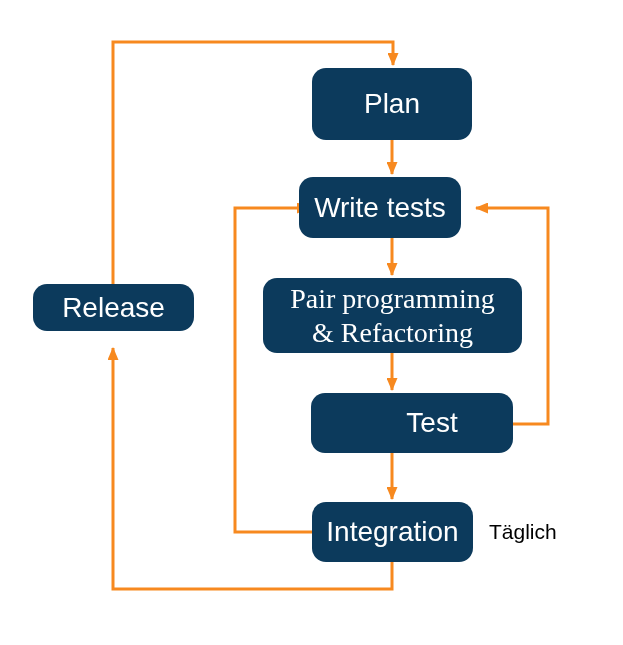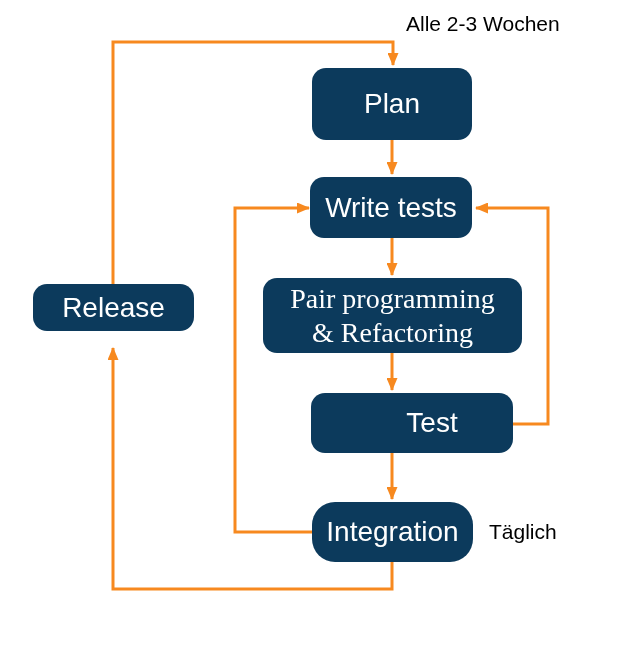--- a/index.html
+++ b/index.html
@@ -38,24 +38,24 @@
     display: flex;
     flex-direction: column;
     align-items: center;
     justify-content: center;
     font-size: 28px;
     line-height: 34px;
     text-align: center;
     white-space: nowrap;
   }
   .n-plan        { left: 312px; top: 68px;  width: 160px; height: 72px; }
-  .n-write-tests { left: 310px; top: 177px; width: 162px; height: 61px; }
+  .n-write-tests { left: 299px; top: 177px; width: 162px; height: 61px; }
   .n-pair        { left: 263px; top: 278px; width: 259px; height: 75px; font-family: Liberation Serif, serif; }
   .n-test        { left: 311px; top: 393px; width: 162px; height: 60px; padding-left: 40px; }
-  .n-integration { left: 312px; top: 502px; width: 161px; height: 60px; border-radius: 23px; }
+  .n-integration { left: 312px; top: 502px; width: 161px; height: 60px; }
   .n-release     { left: 33px;  top: 284px; width: 161px; height: 47px; }
   .note {
     position: absolute;
     color: var(--label-text, #000000);
     font-size: 21px;
     line-height: 25px;
     white-space: nowrap;
   }
   .note-cycle  { left: 406px; top: 11px; }
   .note-daily  { left: 489px; top: 519px; }
@@ -100,18 +100,17 @@
   </div>
 
   <div class="node n-integration">
     <span>Integration</span>
   </div>
 
   <div class="node n-release">
     <span>Release</span>
   </div>
 
-  <div class="note note-cycle">Alle 2-3 Wochen</div>
 
   <div class="note note-daily">Täglich</div>
 
 
 </div>
 
 </body></html>

